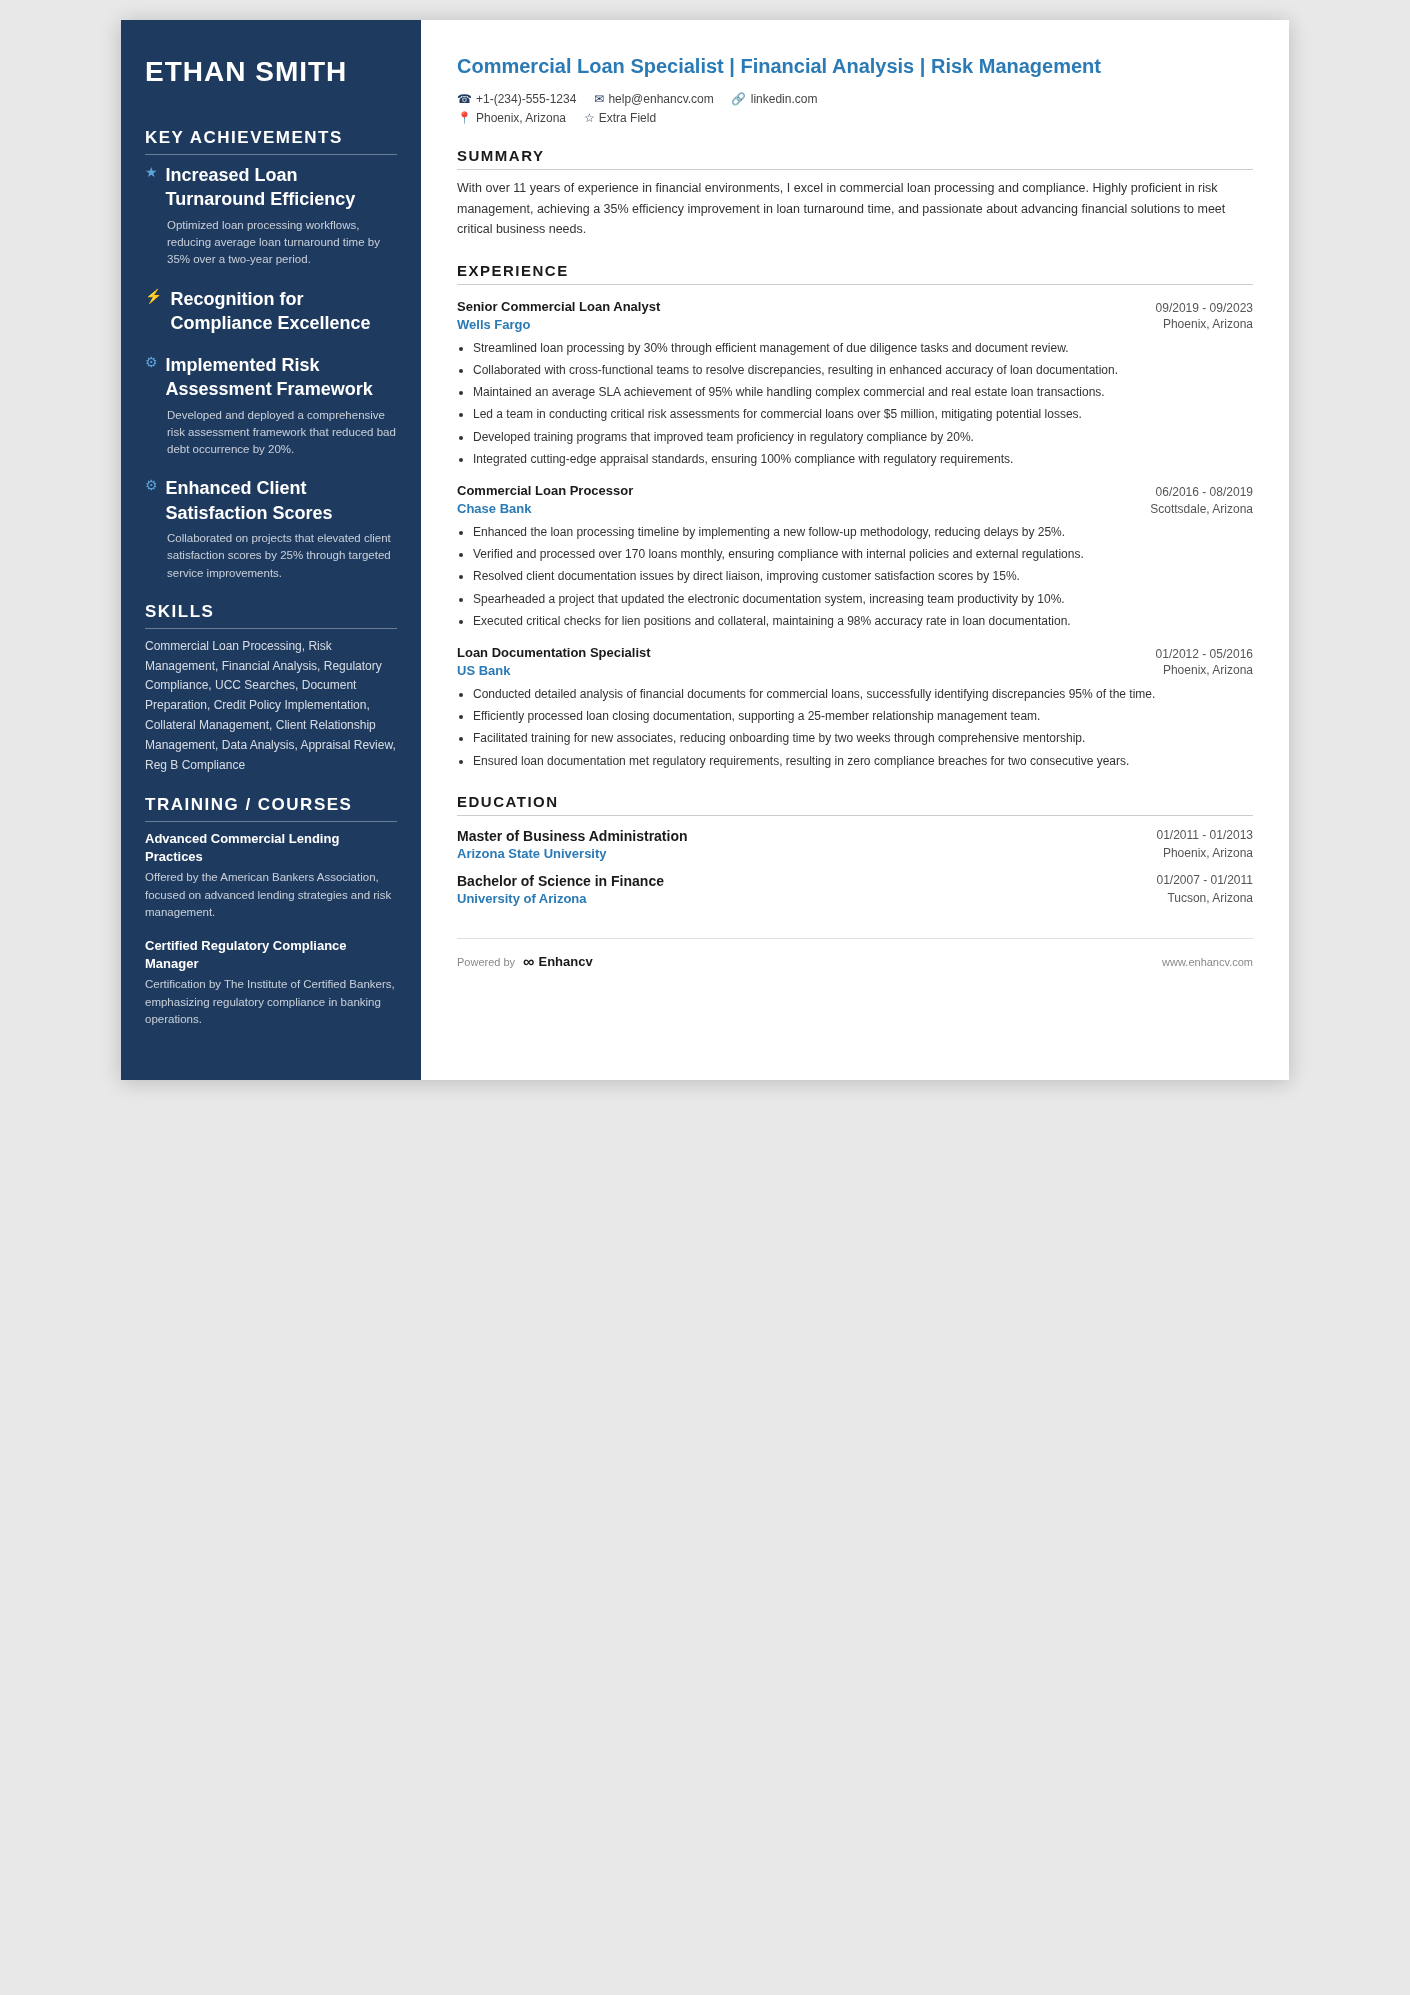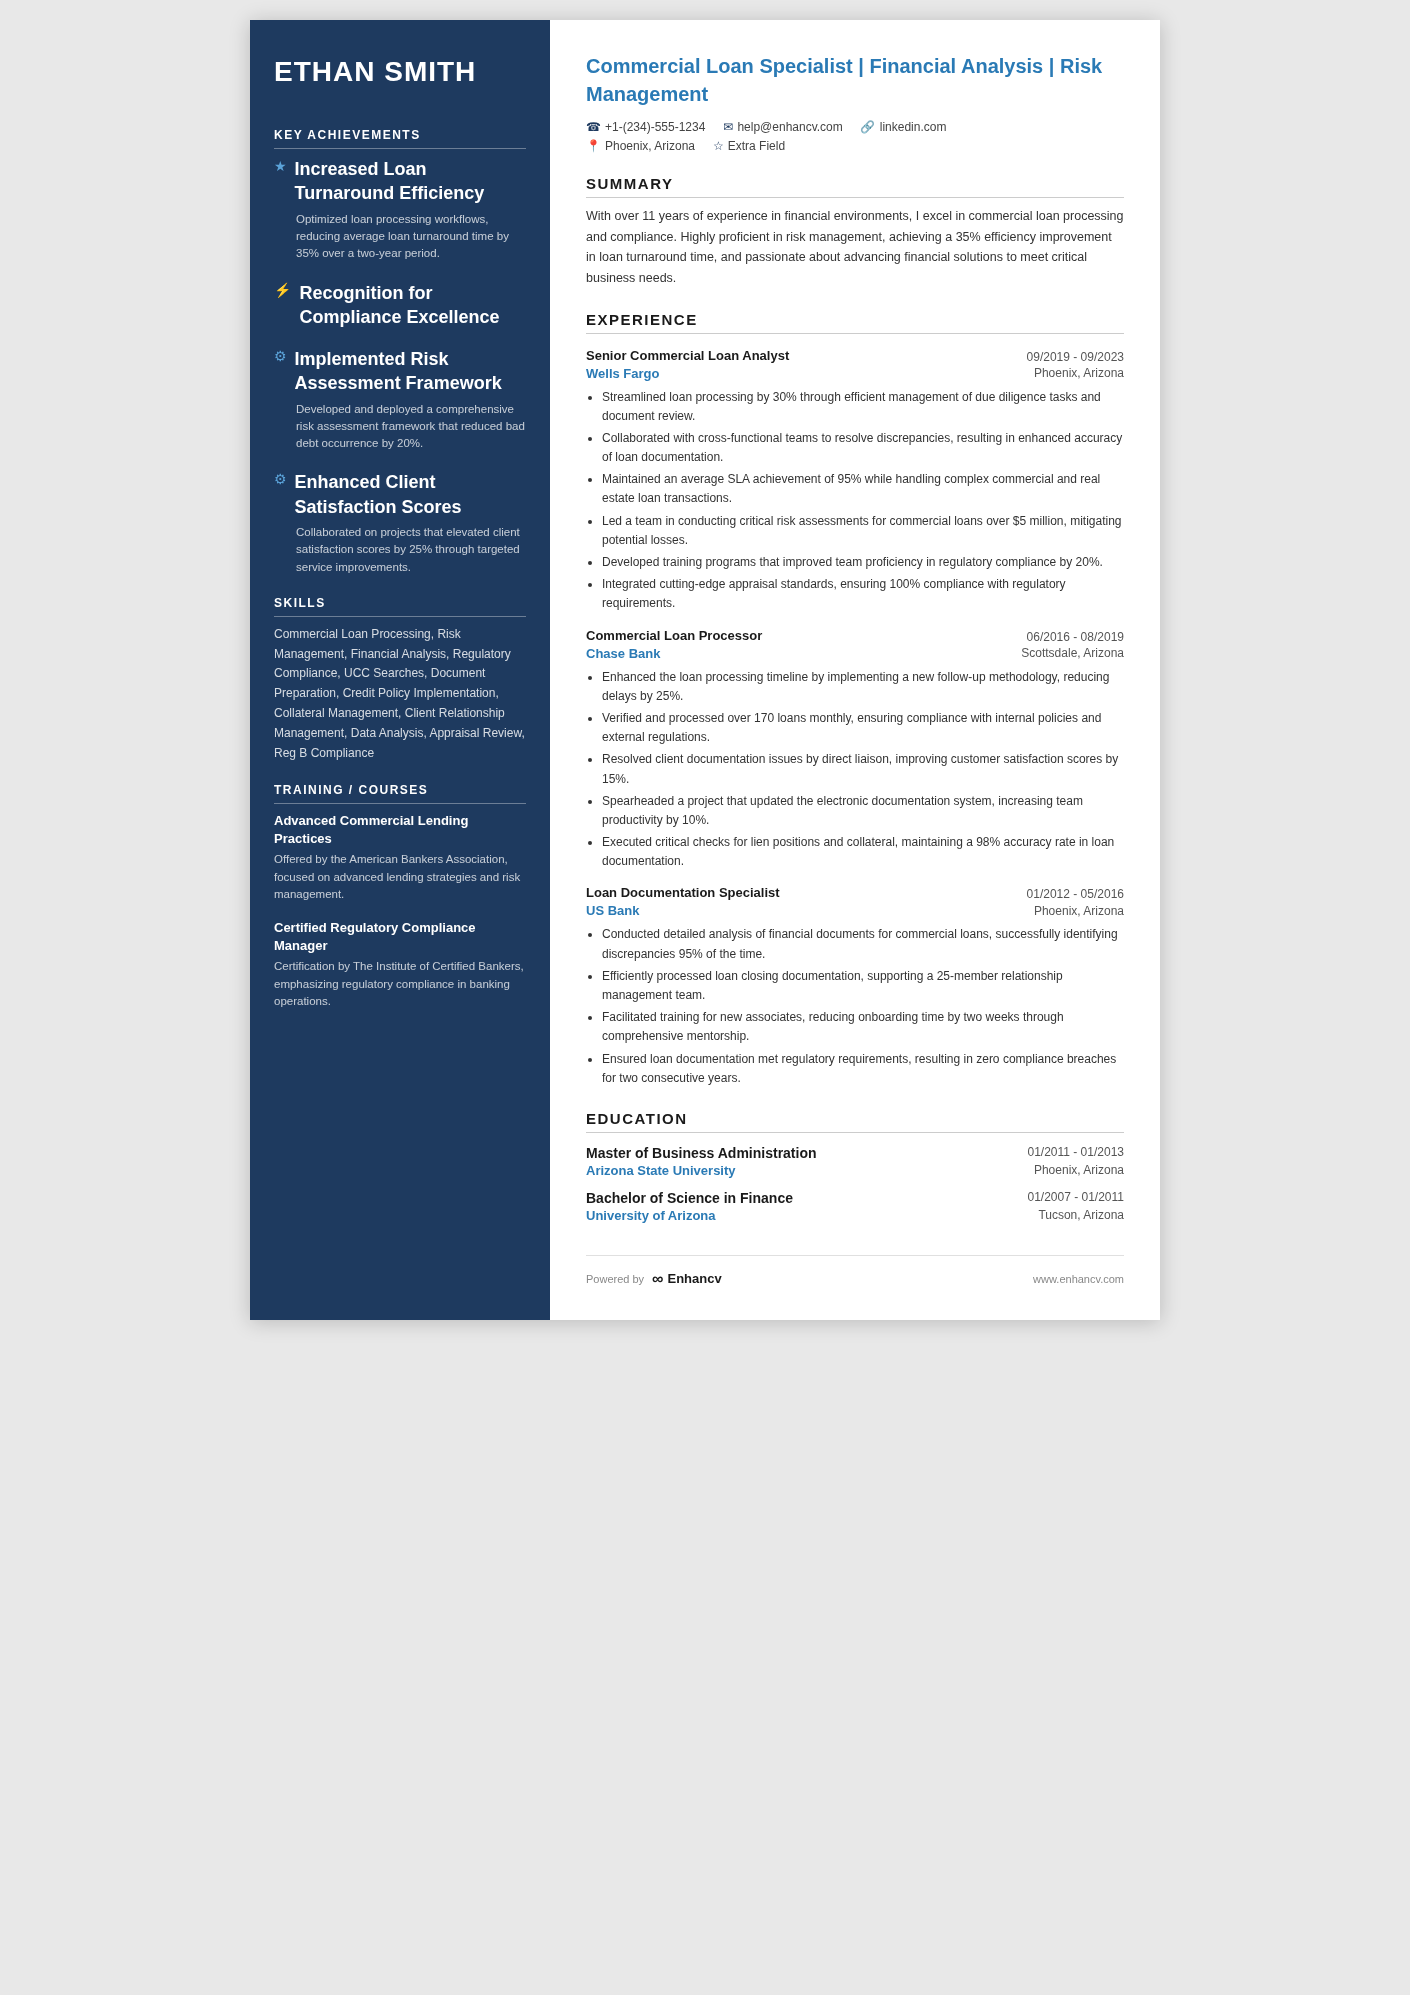--- a/index.html
+++ b/index.html
@@ -6,21 +6,21 @@
     body {
       font-family: 'Arial', sans-serif;
       background: #e8e8e8;
       display: flex;
       justify-content: center;
       align-items: flex-start;
       min-height: 100vh;
       padding: 20px;
     }
     .resume-wrapper {
-      width: 910px;
+      width: 1168px;
       background: white;
       display: flex;
       box-shadow: 0 2px 20px rgba(0,0,0,0.2);
     }
     
     .sidebar {
       width: 300px;
       min-width: 300px;
       background: #1e3a5f;
       color: white;
@@ -29,21 +29,21 @@
     .sidebar-name {
       font-size: 28px;
       font-weight: 900;
       letter-spacing: 1px;
       color: white;
       line-height: 1.15;
       margin-bottom: 40px;
       text-transform: uppercase;
     }
     .sidebar-section-title {
-      font-size: 12px;
+      font-size: 17px;
       font-weight: 700;
       letter-spacing: 1.5px;
       text-transform: uppercase;
       color: white;
       margin-bottom: 8px;
       margin-top: 20px;
       padding-bottom: 6px;
       border-bottom: 1.5px solid rgba(255,255,255,0.35);
     }
     .sidebar-section-title:first-of-type {

